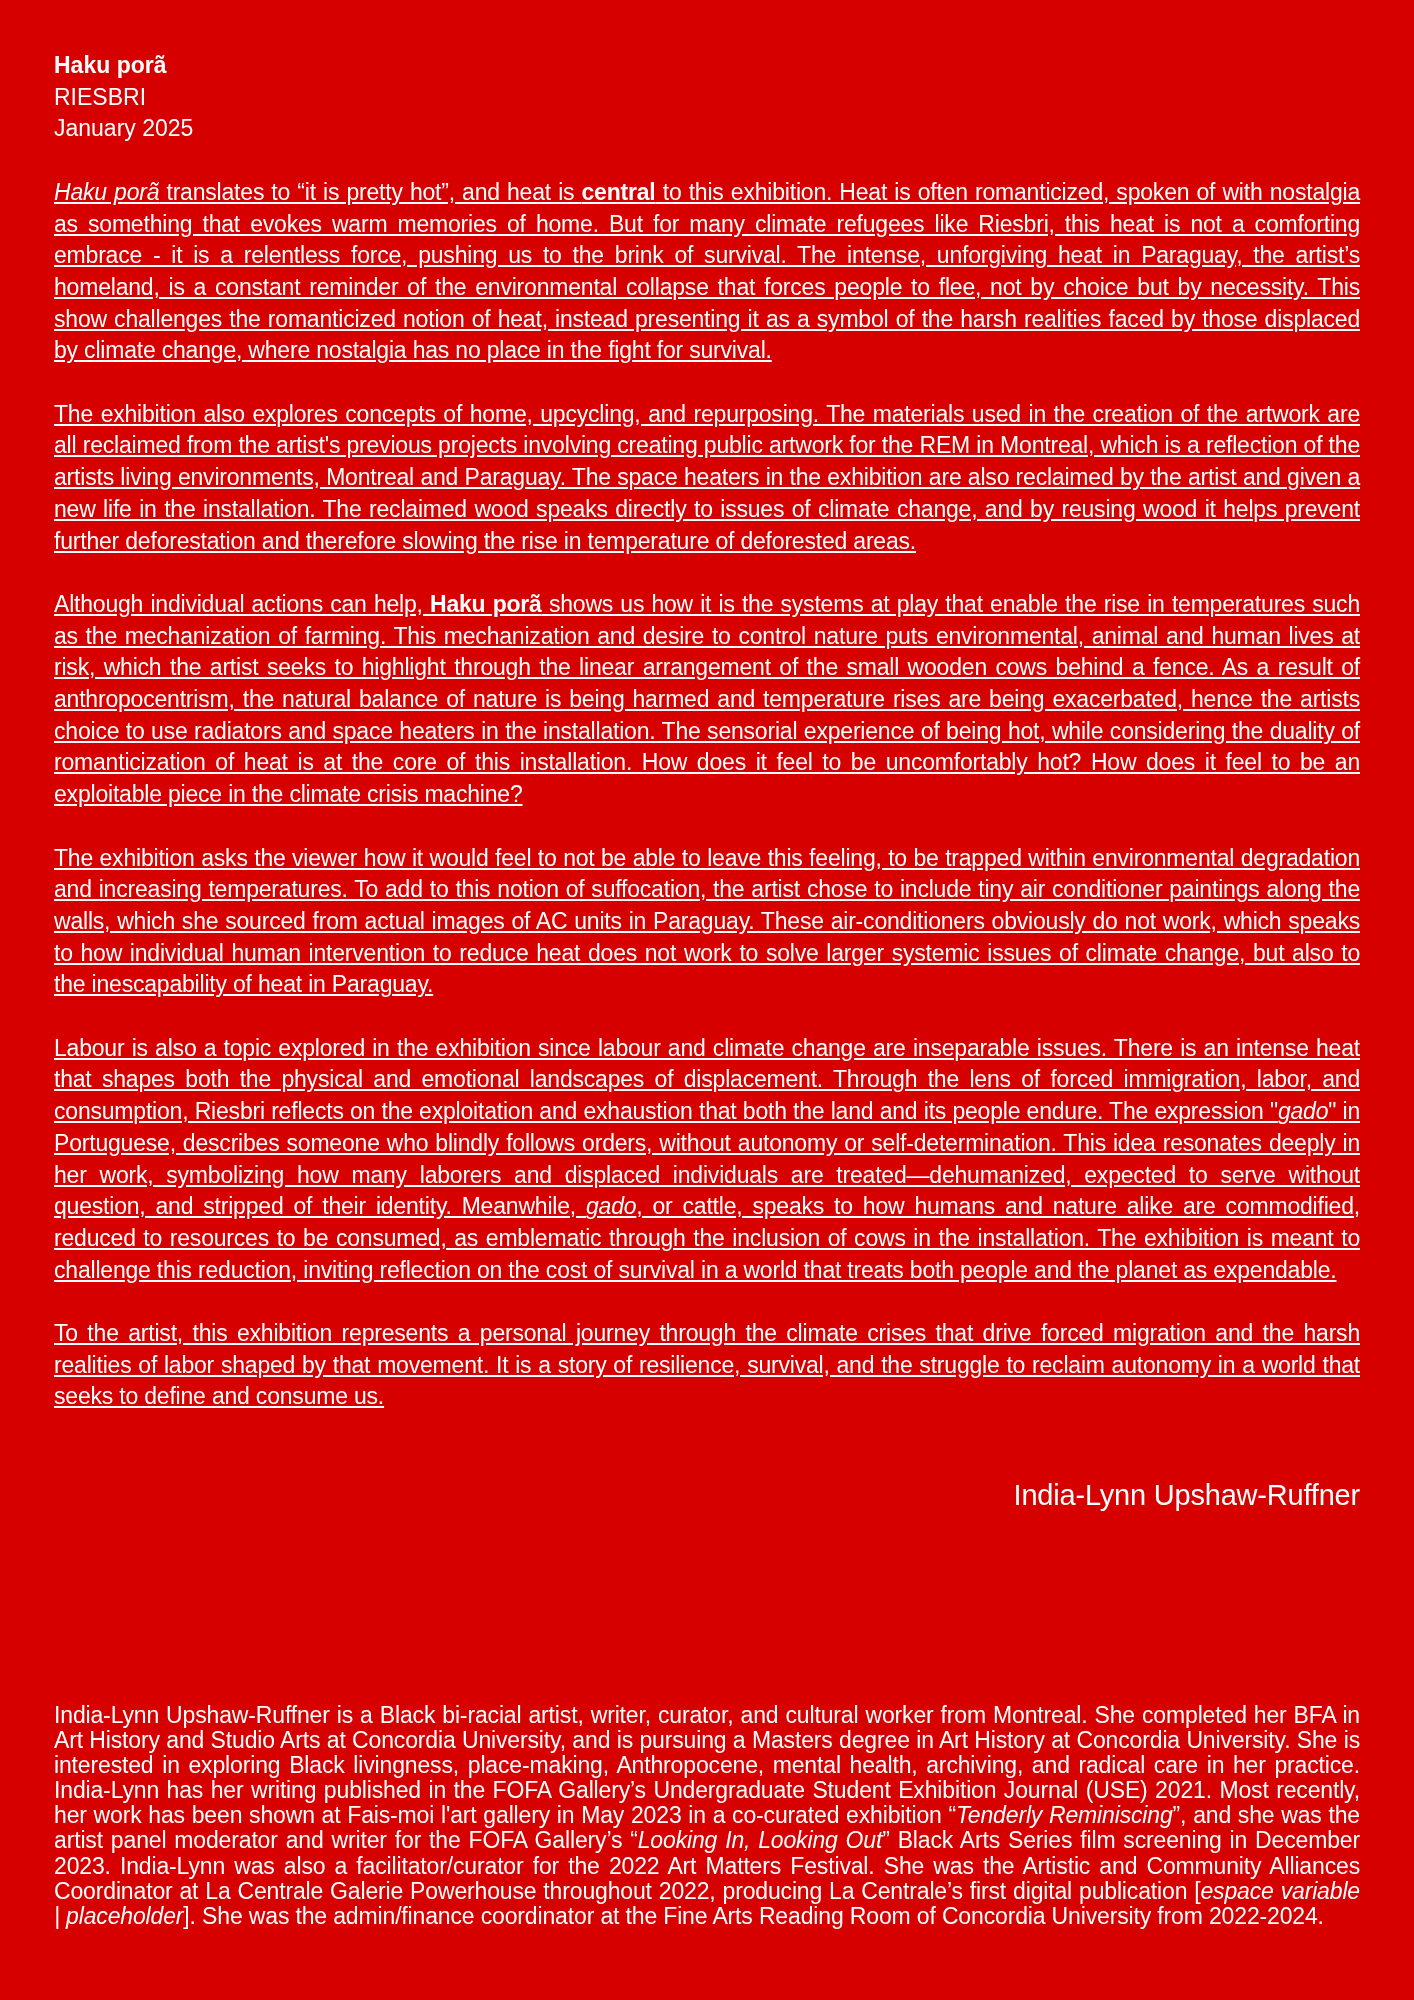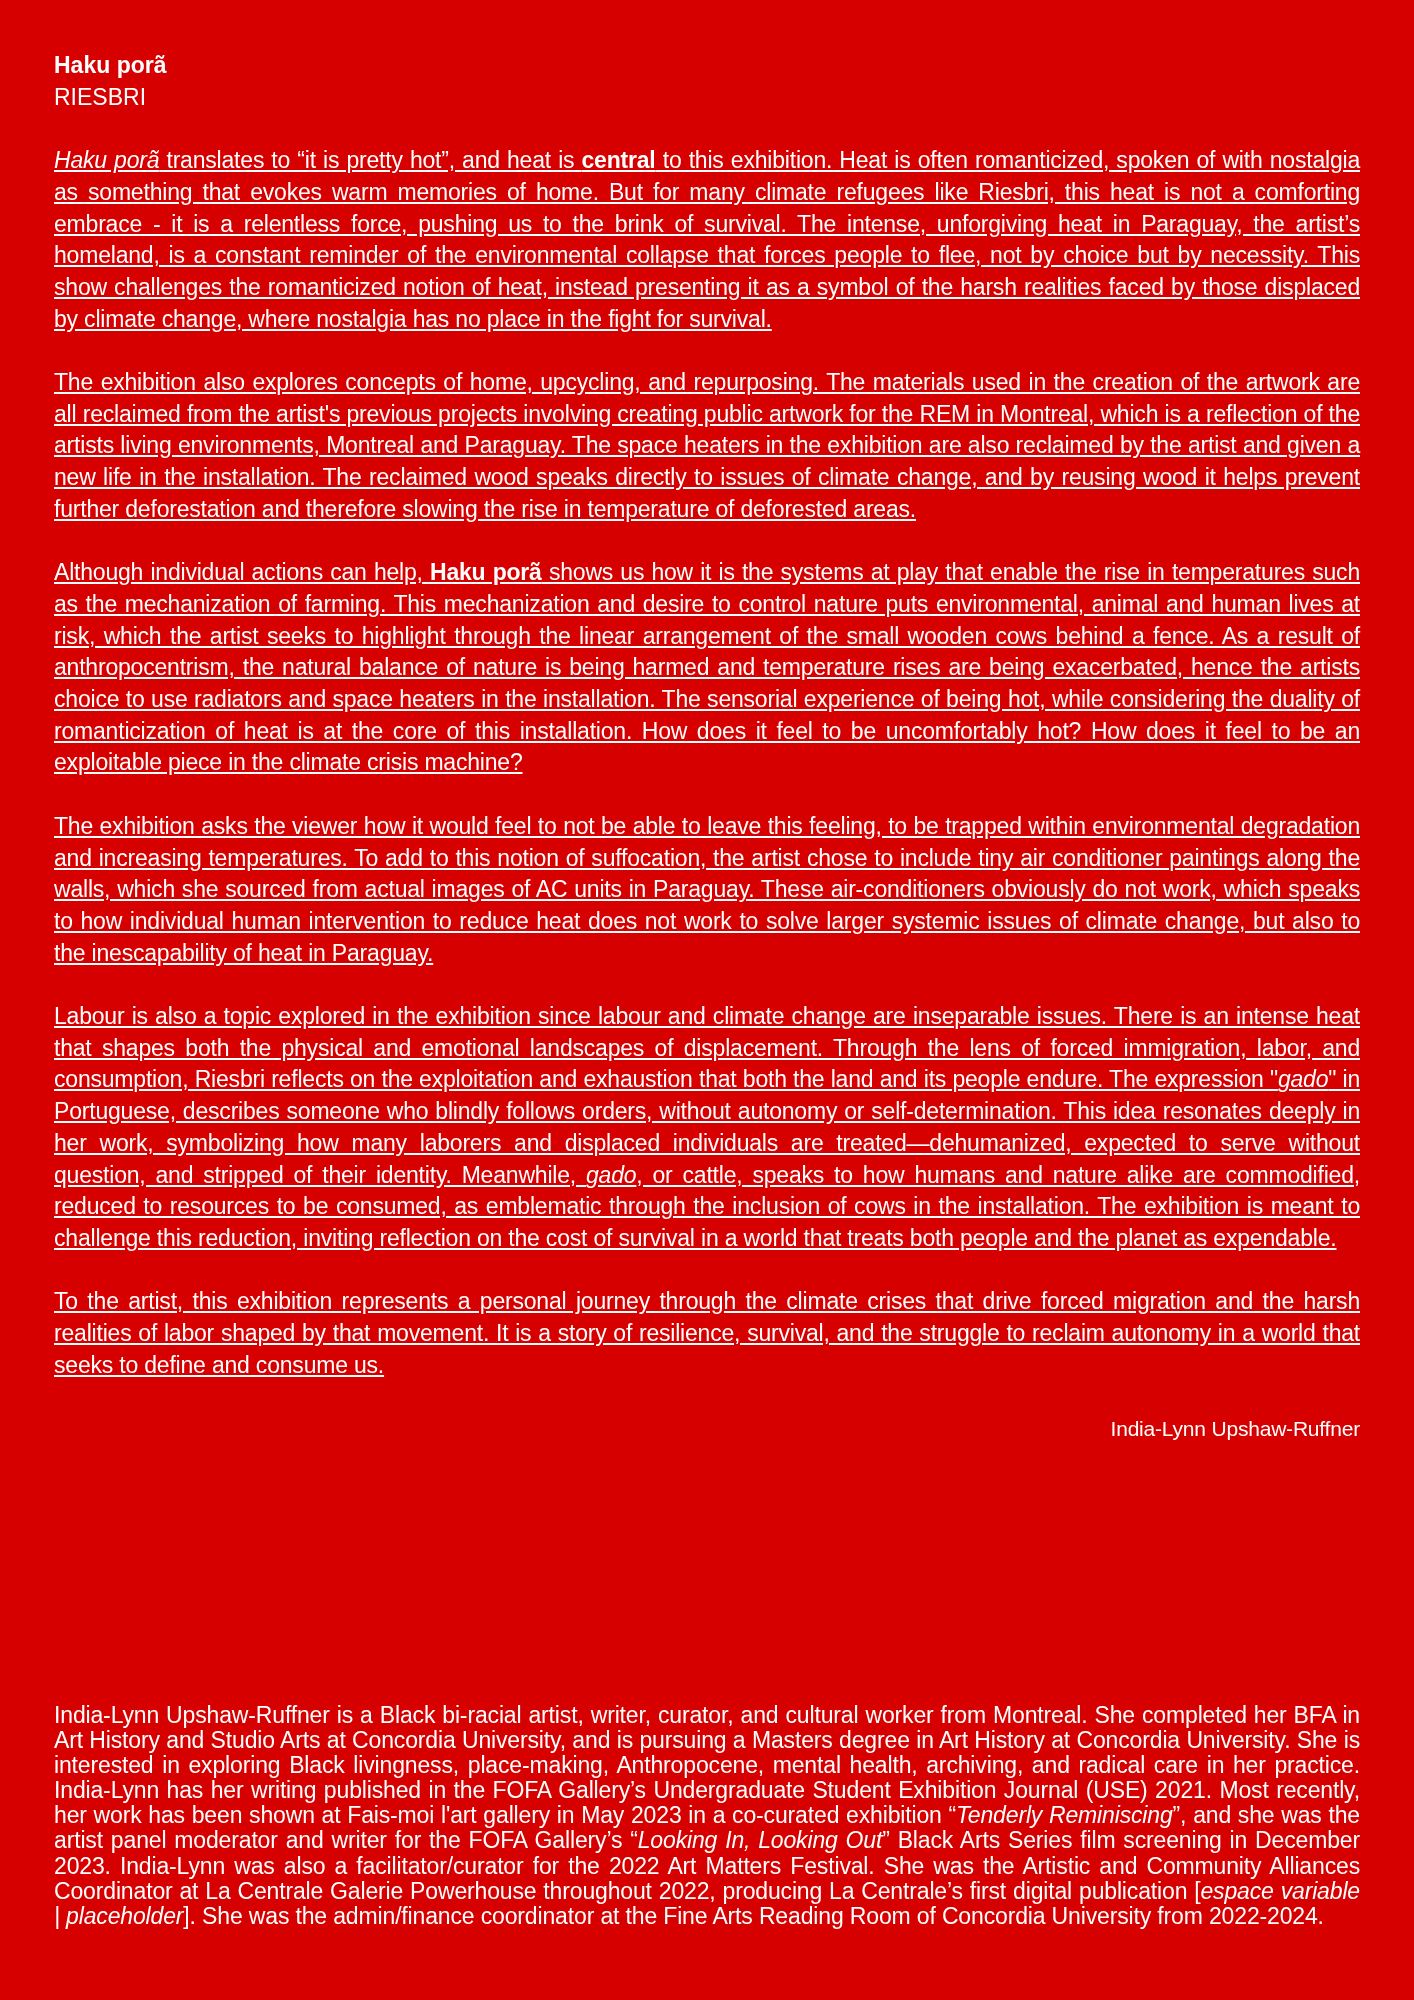--- a/index.html
+++ b/index.html
@@ -23,24 +23,25 @@
   .para {
     font-size: 23px;
     line-height: 31.7px;
     text-align: justify;
     margin: 0;
     letter-spacing: -0.2px;
     text-decoration: underline;
   }
   .gap { height: 31.7px; }
   .signature {
-    font-size: 21px;
+    font-size: 29px;
     line-height: 31.7px;
     text-align: right;
     letter-spacing: -0.2px;
+    margin-top: 35px;
   }
   .bio {
     position: absolute;
     left: 54px;
     top: 1703px;
     width: 1306px;
     font-size: 23px;
     line-height: 25.1px;
     text-align: justify;
     letter-spacing: -0.15px;
@@ -49,20 +50,21 @@
   .seg-italic { font-style: italic; }
   .seg-bold { font-weight: bold; }
 </style>
 </head>
 <body>
 
 <div class="page">
   <div class="header">
     <div class="title">Haku porã</div>
     <div>RIESBRI</div>
+    <div>January 2025</div>
   </div>
   <div class="gap"></div>
 
   <p class="para"><span class="seg-italic">Haku porã</span><span> translates to “it is pretty hot”, and heat is </span><span class="seg-bold">central</span><span> to this exhibition. Heat is often romanticized, spoken of with nostalgia as something that evokes warm memories of home. But for many climate refugees like Riesbri, this heat is not a comforting embrace - it is a relentless force, pushing us to the brink of survival. The intense, unforgiving heat in Paraguay, the artist’s homeland, is a constant reminder of the environmental collapse that forces people to flee, not by choice but by necessity. This show challenges the romanticized notion of heat, instead presenting it as a symbol of the harsh realities faced by those displaced by climate change, where nostalgia has no place in the fight for survival.</span></p>
   <div class="gap"></div>
 
   <p class="para"><span>The exhibition also explores concepts of home, upcycling, and repurposing. The materials used in the creation of the artwork are all reclaimed from the artist's previous projects involving creating public artwork for the REM in Montreal, which is a reflection of the artists living environments, Montreal and Paraguay. The space heaters in the exhibition are also reclaimed by the artist and given a new life in the installation. The reclaimed wood speaks directly to issues of climate change, and by reusing wood it helps prevent further deforestation and therefore slowing the rise in temperature of deforested areas.</span></p>
   <div class="gap"></div>
 
   <p class="para"><span>Although individual actions can help, </span><span class="seg-bold">Haku porã</span><span> shows us how it is the systems at play that enable the rise in temperatures such as the mechanization of farming. This mechanization and desire to control nature puts environmental, animal and human lives at risk, which the artist seeks to highlight through the linear arrangement of the small wooden cows behind a fence. As a result of anthropocentrism, the natural balance of nature is being harmed and temperature rises are being exacerbated, hence the artists choice to use radiators and space heaters in the installation. The sensorial experience of being hot, while considering the duality of romanticization of heat is at the core of this installation. How does it feel to be uncomfortably hot? How does it feel to be an exploitable piece in the climate crisis machine?</span></p>

